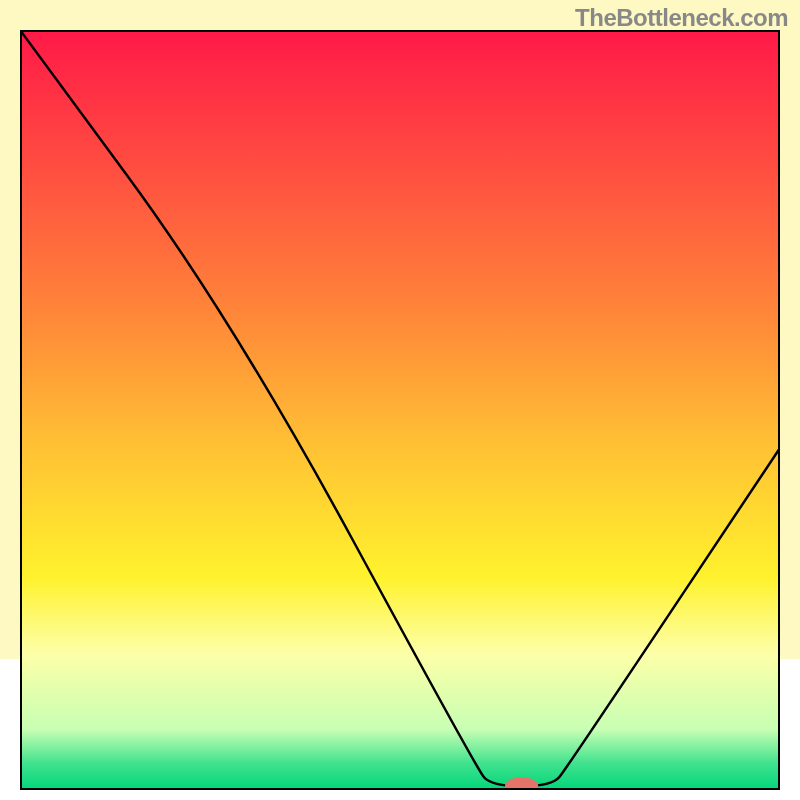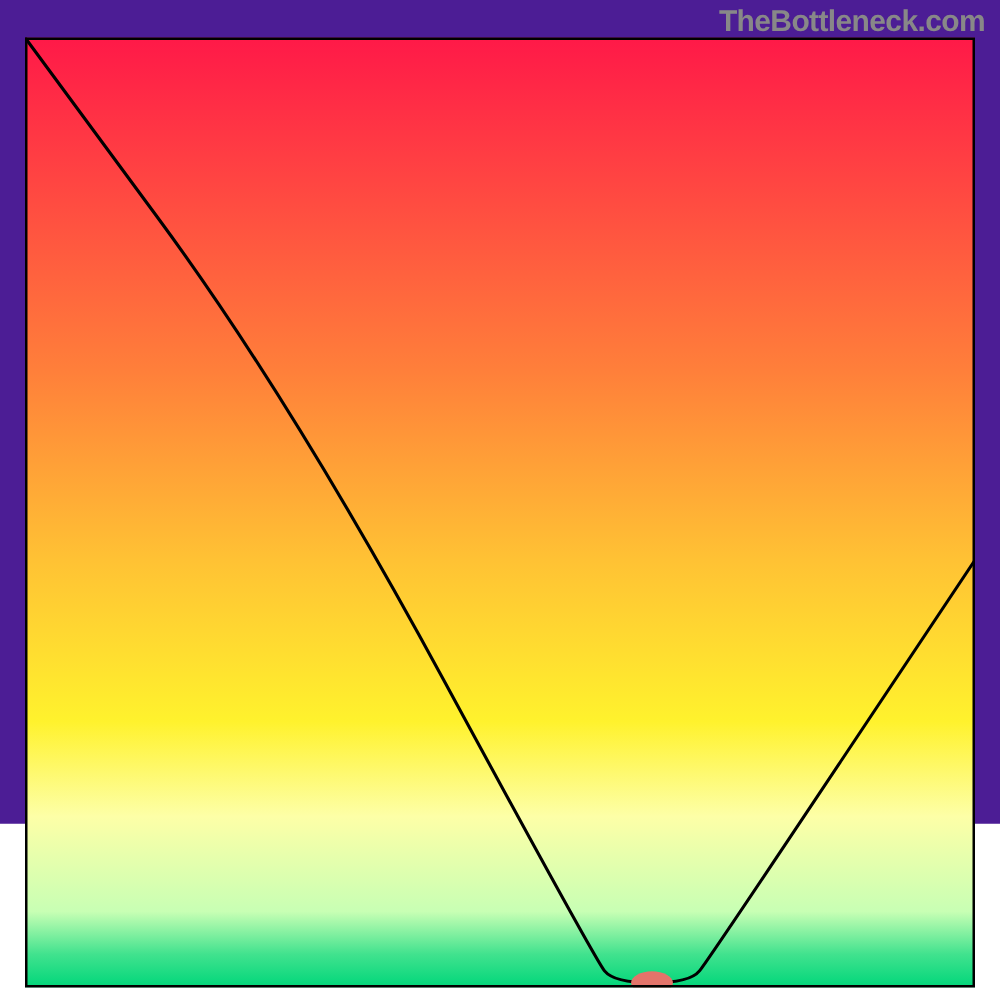--- a/index.html
+++ b/index.html
@@ -1,17 +1,17 @@
 <!DOCTYPE html>
 <html><head>
 <meta charset="utf-8">
 <style>
   * { margin: 0; padding: 0; box-sizing: border-box; }
   body { width: 800px; height: 800px; overflow: hidden; font-family: Arial, sans-serif; }
-  .container { position: relative; width: 800px; height: 659px; background: #4c1d95; }
+  .container { position: relative; width: 800px; height: 659px; background: #fef9c3; }
   .watermark { position: absolute; top: 4px; right: 12px; font-size: 24px; font-weight: bold; color: #888; letter-spacing: -0.5px; }
   .chart-area { position: absolute; left: 20px; top: 30px; width: 760px; height: 760px; }
   svg { display: block; }
   .marker { fill: #e4746a; }
 </style>
 </head>
 <body>
 
 <div class="container">
   <div class="watermark">TheBottleneck.com</div>

